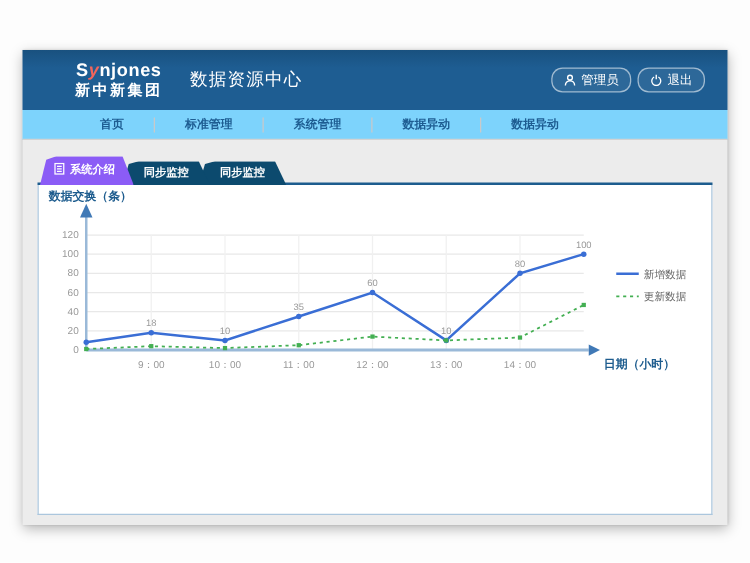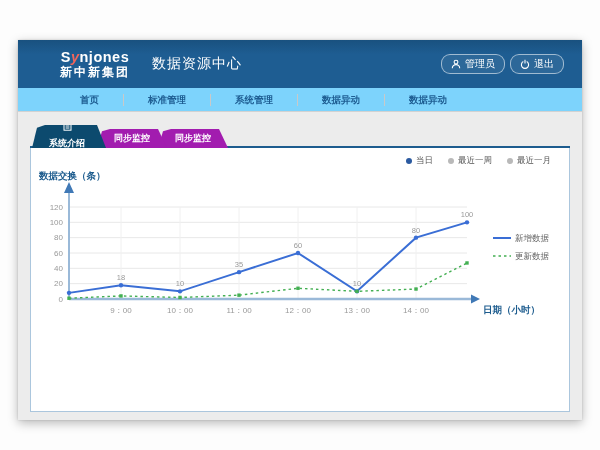--- a/index.html
+++ b/index.html
@@ -36,22 +36,22 @@
   .content { padding:13px 12px 0 12px; }
 
   
   .tabbar { position:relative; height:23px; width:540px; }
   .tabbar::after { content:""; position:absolute; left:0; bottom:0; width:100%;
     height:2px; background:#1d5c8e; }
   .tabs { display:flex; align-items:flex-end; height:23px; margin-left:2px; position:relative; }
   .tab { clip-path:polygon(0 100%, 5px 12%, 13px 0, calc(100% - 9px) 0, 100% 100%);
     color:#fff; font-size:9px; font-weight:bold; display:flex; align-items:center;
     justify-content:center; gap:4px; cursor:pointer; }
-  .tab.active { background:#0c4a6e; height:23px; min-width:74px; padding:0 15px 2px 11px; z-index:3;flex-direction:column; }
-  .tab.inactive { background:#a21caf; height:19px; min-width:70px; padding:0 16px; margin-left:-9px; }
+  .tab.active { background:#8b5cf6; height:23px; min-width:74px; padding:0 15px 2px 11px; z-index:3; }
+  .tab.inactive { background:#0c4a6e; height:19px; min-width:70px; padding:0 16px; margin-left:-9px; }
   .tab.inactive:nth-child(2){ z-index:2; } .tab.inactive:nth-child(3){ z-index:1; }
 
   
   .panel { width:540px; height:264px; background:#fff; border:1px solid #abc6dd;
     border-top:none; position:relative; }
   .filters { display:flex; justify-content:flex-end; gap:15px; padding:6px 18px 0 0; height:19px; }
   .filter { display:flex; align-items:center; gap:4px; font-size:8.5px; color:#555; cursor:pointer; }
   .dot { width:6px; height:6px; border-radius:50%; background:#b9b9b9; display:inline-block; }
   .filter.selected .dot { background:#2b5aa0; }
 
@@ -125,34 +125,20 @@
           <div class="tab inactive">
             <span>同步监控</span>
           </div>
           <div class="tab inactive">
             <span>同步监控</span>
           </div>
         </div>
       </div>
 
       <div class="panel">
-        <div class="filters">
-          <div class="filter selected">
-            <span class="dot"></span>
-            <span>当日</span>
-          </div>
-          <div class="filter">
-            <span class="dot"></span>
-            <span>最近一周</span>
-          </div>
-          <div class="filter">
-            <span class="dot"></span>
-            <span>最近一月</span>
-          </div>
-        </div>
 
         <svg class="chart" viewBox="0 0 540 186">
             <line x1="38" x2="436" y1="116.66666666666667" y2="116.66666666666667" stroke="#e8e8e8" stroke-width="1"></line>
             <line x1="38" x2="436" y1="101.33333333333333" y2="101.33333333333333" stroke="#e8e8e8" stroke-width="1"></line>
             <line x1="38" x2="436" y1="86" y2="86" stroke="#e8e8e8" stroke-width="1"></line>
             <line x1="38" x2="436" y1="70.66666666666666" y2="70.66666666666666" stroke="#e8e8e8" stroke-width="1"></line>
             <line x1="38" x2="436" y1="55.33333333333333" y2="55.33333333333333" stroke="#e8e8e8" stroke-width="1"></line>
             <line x1="38" x2="436" y1="40" y2="40" stroke="#e8e8e8" stroke-width="1"></line>
             <line x1="90" x2="90" y1="40" y2="132" stroke="#f0f0f0" stroke-width="1"></line>
             <line x1="149" x2="149" y1="40" y2="132" stroke="#f0f0f0" stroke-width="1"></line>

